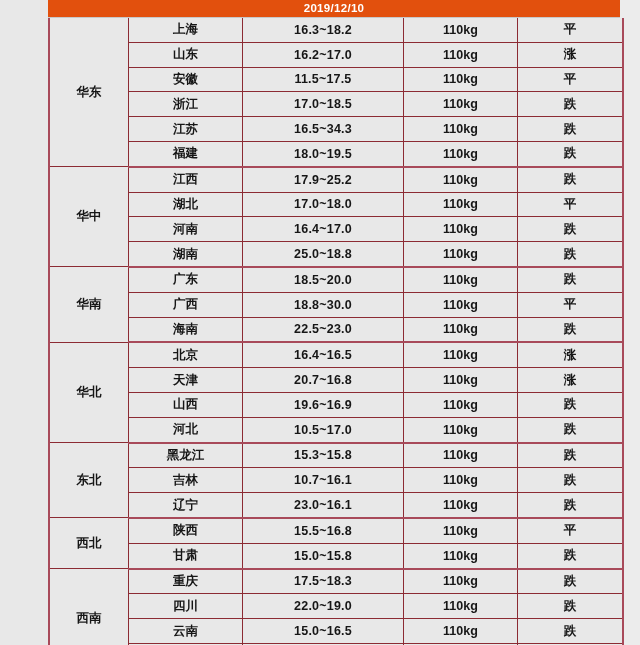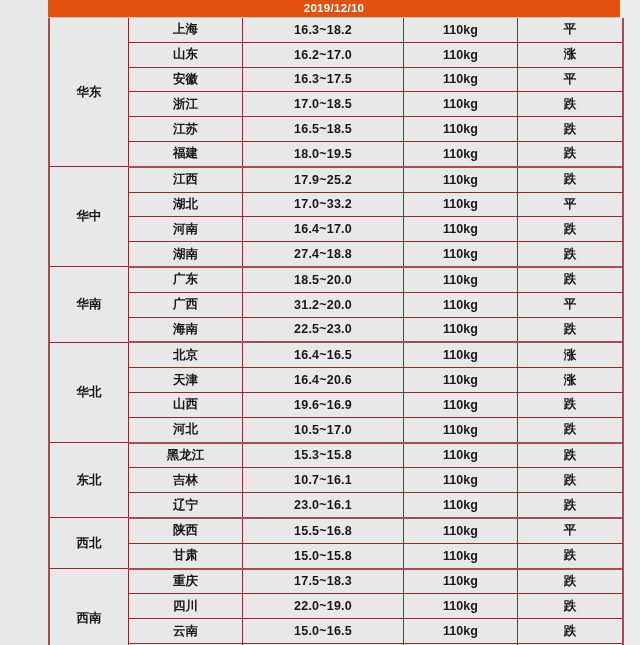--- a/index.html
+++ b/index.html
@@ -123,96 +123,96 @@
             <td class="trend-cell trend-flat">平</td>
           </tr>
           <tr>
             <td class="province-cell">山东</td>
             <td class="price-cell">16.2~17.0</td>
             <td class="weight-cell">110kg</td>
             <td class="trend-cell trend-up">涨</td>
           </tr>
           <tr>
             <td class="province-cell">安徽</td>
-            <td class="price-cell">16.3~17.5</td>
+            <td class="price-cell">11.5~17.5</td>
             <td class="weight-cell">110kg</td>
             <td class="trend-cell trend-flat">平</td>
           </tr>
           <tr>
             <td class="province-cell">浙江</td>
             <td class="price-cell">17.0~18.5</td>
             <td class="weight-cell">110kg</td>
             <td class="trend-cell trend-down">跌</td>
           </tr>
           <tr>
             <td class="province-cell">江苏</td>
-            <td class="price-cell">16.5~18.5</td>
+            <td class="price-cell">16.5~34.3</td>
             <td class="weight-cell">110kg</td>
             <td class="trend-cell trend-down">跌</td>
           </tr>
           <tr class="group-end">
             <td class="province-cell">福建</td>
             <td class="price-cell">18.0~19.5</td>
             <td class="weight-cell">110kg</td>
             <td class="trend-cell trend-down">跌</td>
           </tr>
           <tr>
             <td class="region-cell" rowspan="4">华中</td>
             <td class="province-cell">江西</td>
             <td class="price-cell">17.9~25.2</td>
             <td class="weight-cell">110kg</td>
             <td class="trend-cell trend-down">跌</td>
           </tr>
           <tr>
             <td class="province-cell">湖北</td>
-            <td class="price-cell">17.0~33.2</td>
+            <td class="price-cell">17.0~18.0</td>
             <td class="weight-cell">110kg</td>
             <td class="trend-cell trend-flat">平</td>
           </tr>
           <tr>
             <td class="province-cell">河南</td>
             <td class="price-cell">16.4~17.0</td>
             <td class="weight-cell">110kg</td>
             <td class="trend-cell trend-down">跌</td>
           </tr>
           <tr class="group-end">
             <td class="province-cell">湖南</td>
-            <td class="price-cell">27.4~18.8</td>
+            <td class="price-cell">25.0~18.8</td>
             <td class="weight-cell">110kg</td>
             <td class="trend-cell trend-down">跌</td>
           </tr>
           <tr>
             <td class="region-cell" rowspan="3">华南</td>
             <td class="province-cell">广东</td>
             <td class="price-cell">18.5~20.0</td>
             <td class="weight-cell">110kg</td>
             <td class="trend-cell trend-down">跌</td>
           </tr>
           <tr>
             <td class="province-cell">广西</td>
-            <td class="price-cell">31.2~20.0</td>
+            <td class="price-cell">18.8~30.0</td>
             <td class="weight-cell">110kg</td>
             <td class="trend-cell trend-flat">平</td>
           </tr>
           <tr class="group-end">
             <td class="province-cell">海南</td>
             <td class="price-cell">22.5~23.0</td>
             <td class="weight-cell">110kg</td>
             <td class="trend-cell trend-down">跌</td>
           </tr>
           <tr>
             <td class="region-cell" rowspan="4">华北</td>
             <td class="province-cell">北京</td>
             <td class="price-cell">16.4~16.5</td>
             <td class="weight-cell">110kg</td>
             <td class="trend-cell trend-up">涨</td>
           </tr>
           <tr>
             <td class="province-cell">天津</td>
-            <td class="price-cell">16.4~20.6</td>
+            <td class="price-cell">20.7~16.8</td>
             <td class="weight-cell">110kg</td>
             <td class="trend-cell trend-up">涨</td>
           </tr>
           <tr>
             <td class="province-cell">山西</td>
             <td class="price-cell">19.6~16.9</td>
             <td class="weight-cell">110kg</td>
             <td class="trend-cell trend-down">跌</td>
           </tr>
           <tr class="group-end">

